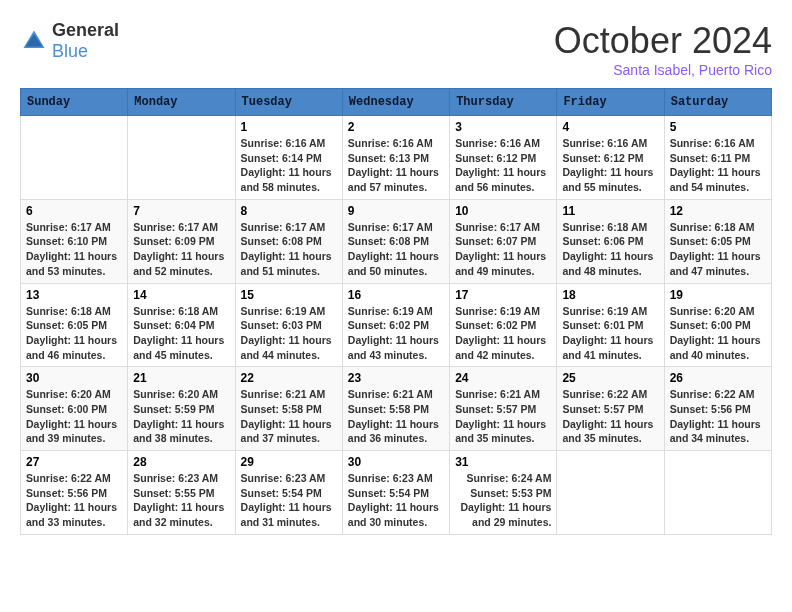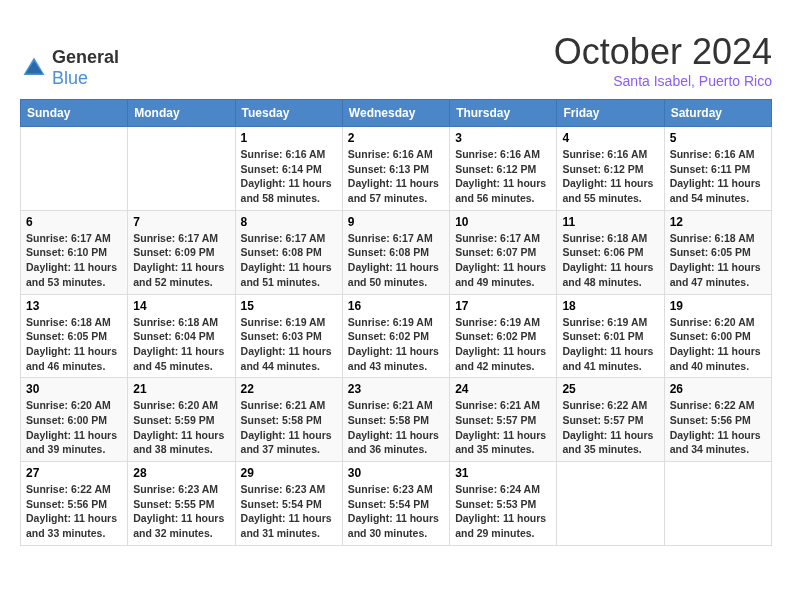--- a/index.html
+++ b/index.html
@@ -6,23 +6,22 @@
     body {
       font-family: Arial, sans-serif;
       background: #fff;
       width: 792px;
       min-height: 612px;
       padding: 20px;
     }
     .header {
       display: flex;
       justify-content: space-between;
-      align-items: flex-end;
+      align-items: flex-start;
       margin-bottom: 10px;
-      margin-top: 11px;
     }
     .logo {
       display: flex;
       align-items: center;
       gap: 4px;
     }
     .logo-icon {
       width: 28px;
       height: 28px;
     }
@@ -38,26 +37,27 @@
       font-size: 14px;
       color: #8b5cf6;
     }
     table {
       width: 100%;
       border-collapse: collapse;
       font-size: 11px;
     }
     thead tr th {
       background-color: #4a86c8;
-      color: #ffffff;
+      color: #0f172a;
       text-align: left;
       padding: 6px 6px;
       font-size: 12px;
       font-weight: bold;
       border: 1px solid #3a76b8;
+      font-family: Liberation Mono, monospace;
     }
     tbody tr td {
       border: 1px solid #ddd;
       padding: 4px 5px;
       vertical-align: top;
       width: calc(100% / 7);
       height: 80px;
       background: #fff;
     }
     tbody tr:nth-child(even) td {
@@ -298,21 +298,21 @@
 Daylight: 11 hours and 31 minutes.</div>
         </td>
         <td>
           <span class="day-number">30</span>
           <div class="day-info" style="white-space: pre-line;">Sunrise: 6:23 AM
 Sunset: 5:54 PM
 Daylight: 11 hours and 30 minutes.</div>
         </td>
         <td>
           <span class="day-number">31</span>
-          <div class="day-info" style="white-space: pre-line;">Sunrise: 6:24 AM
+          <div class="day-info" style="white-space: pre-line; text-align: right;">Sunrise: 6:24 AM
 Sunset: 5:53 PM
 Daylight: 11 hours and 29 minutes.</div>
         </td>
         <td class="empty-cell"></td>
         <td class="empty-cell"></td>
       </tr>
     </tbody>
 </table>
 
 </body></html>

